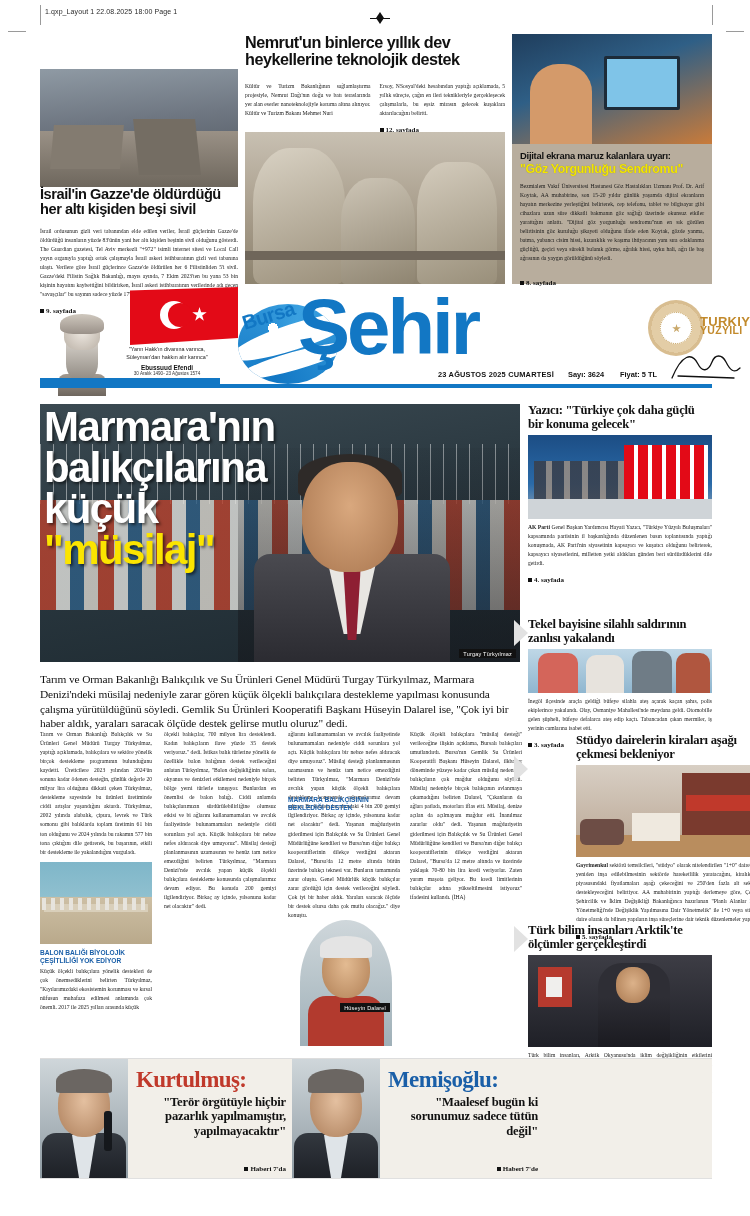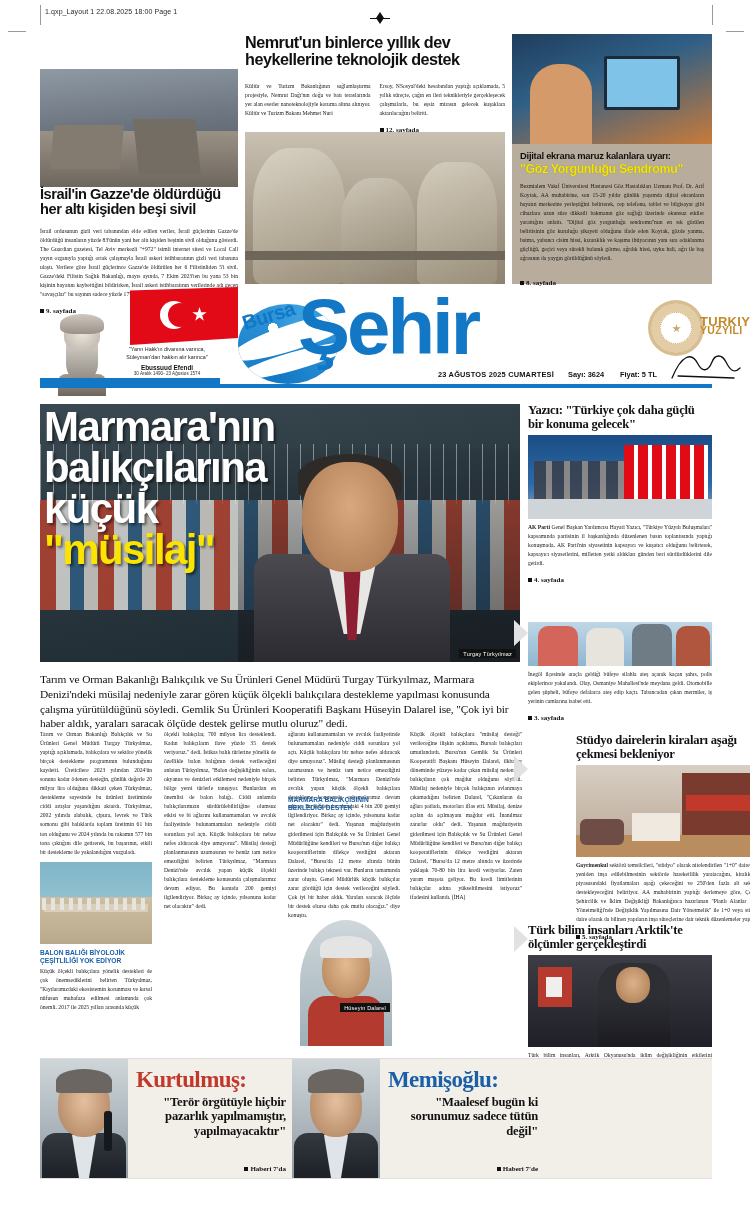--- a/index.html
+++ b/index.html
@@ -463,20 +463,21 @@
           <div class="table"></div>
       </div>
       <div class="bd">
         <div class="btext"><b>AK Parti</b><span> Genel Başkan Yardımcısı Hayati Yazıcı, "Türkiye Yüzyılı Buluşmaları" kapsamında partisinin il başkanlığında düzenlenen basın toplantısında yaptığı konuşmada, AK Parti'nin siyasetinin kapsayıcı ve kuşatıcı olduğunu belirterek, kapsayıcı siyasetlerini, milletten yetki aldıkları günden beri sürdürdüklerini dile getirdi.</span></div>
         <div class="page-ref" style="display:inline-block;margin-top:1px;"><span class="sq"></span><span>4. sayfada</span></div>
       </div>
     </div>
 
     <div class="arrow-tab" style="top:216px;"></div>
     <div class="rail-item" style="top:214px;">
+      <h3>Tekel bayisine silahlı saldırının zanlısı yakalandı</h3>
       <div class="photo ph ph-tekel">
         <div class="p1"></div>
           <div class="p2"></div>
           <div class="p3"></div>
           <div class="p4"></div>
       </div>
       <div class="bd">
         <div class="btext">İnegöl ilçesinde araçla geldiği büfeye silahla ateş açarak kaçan şahıs, polis ekiplerince yakalandı. Olay, Osmaniye Mahallesi'nde meydana geldi. Otomobille gelen şüpheli, büfeye defalarca ateş edip kaçtı. Tabancadan çıkan mermiler, iş yerinin camlarına isabet etti.</div>
         <div class="page-ref" style="display:inline-block;margin-top:1px;"><span class="sq"></span><span>3. sayfada</span></div>
       </div>

